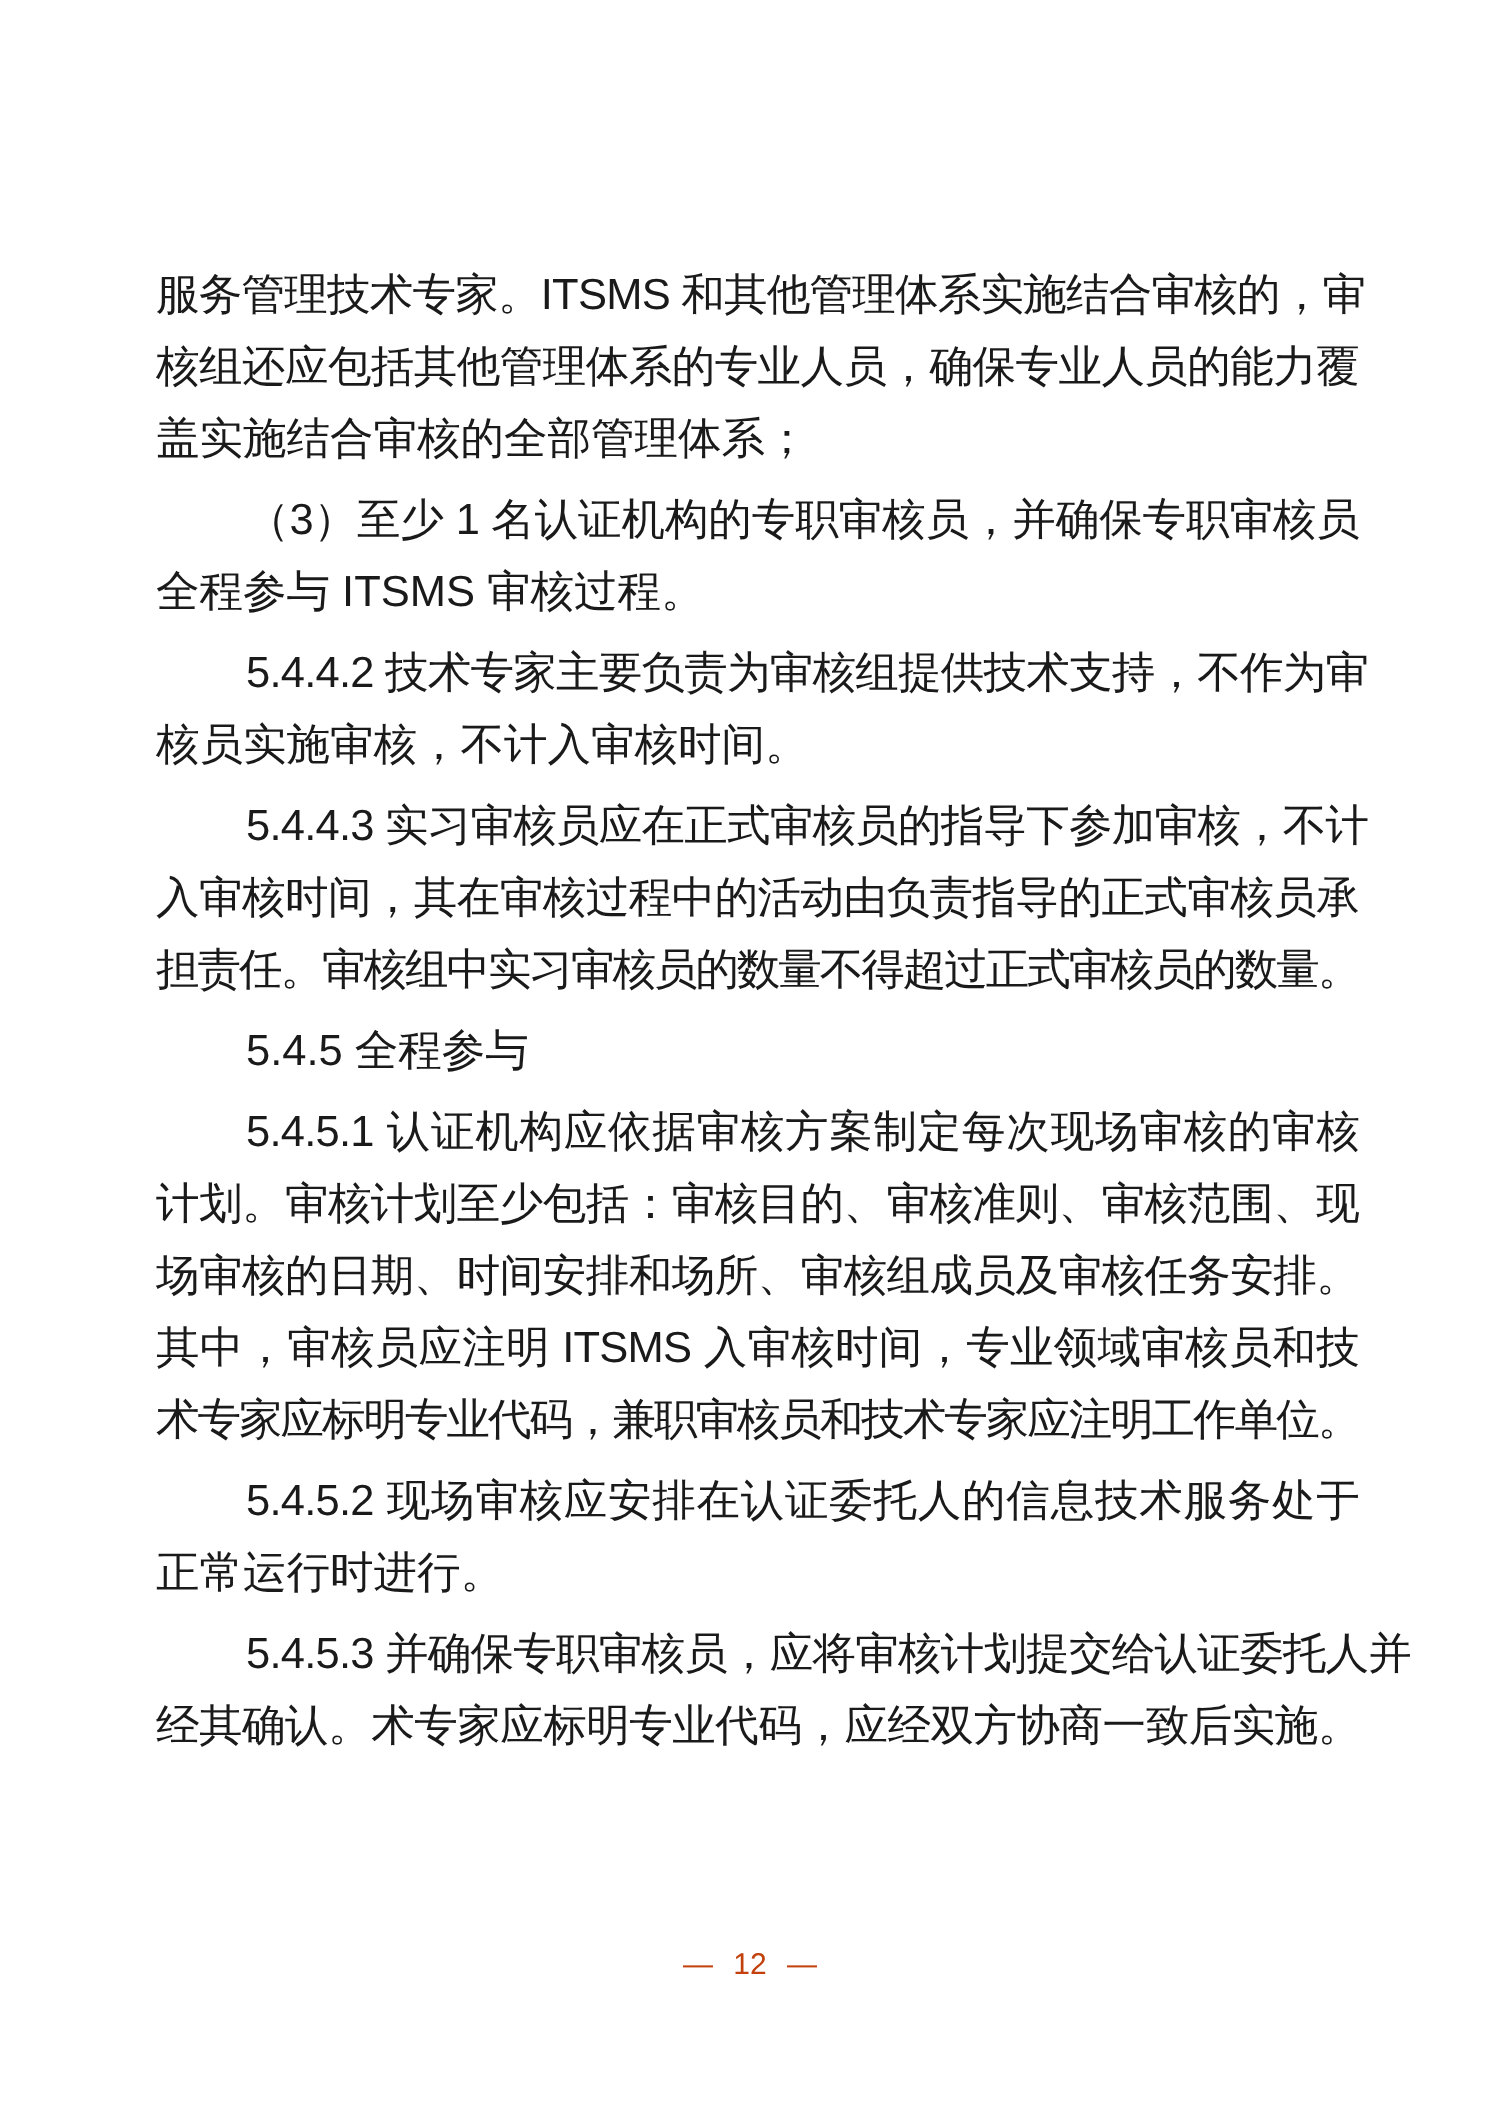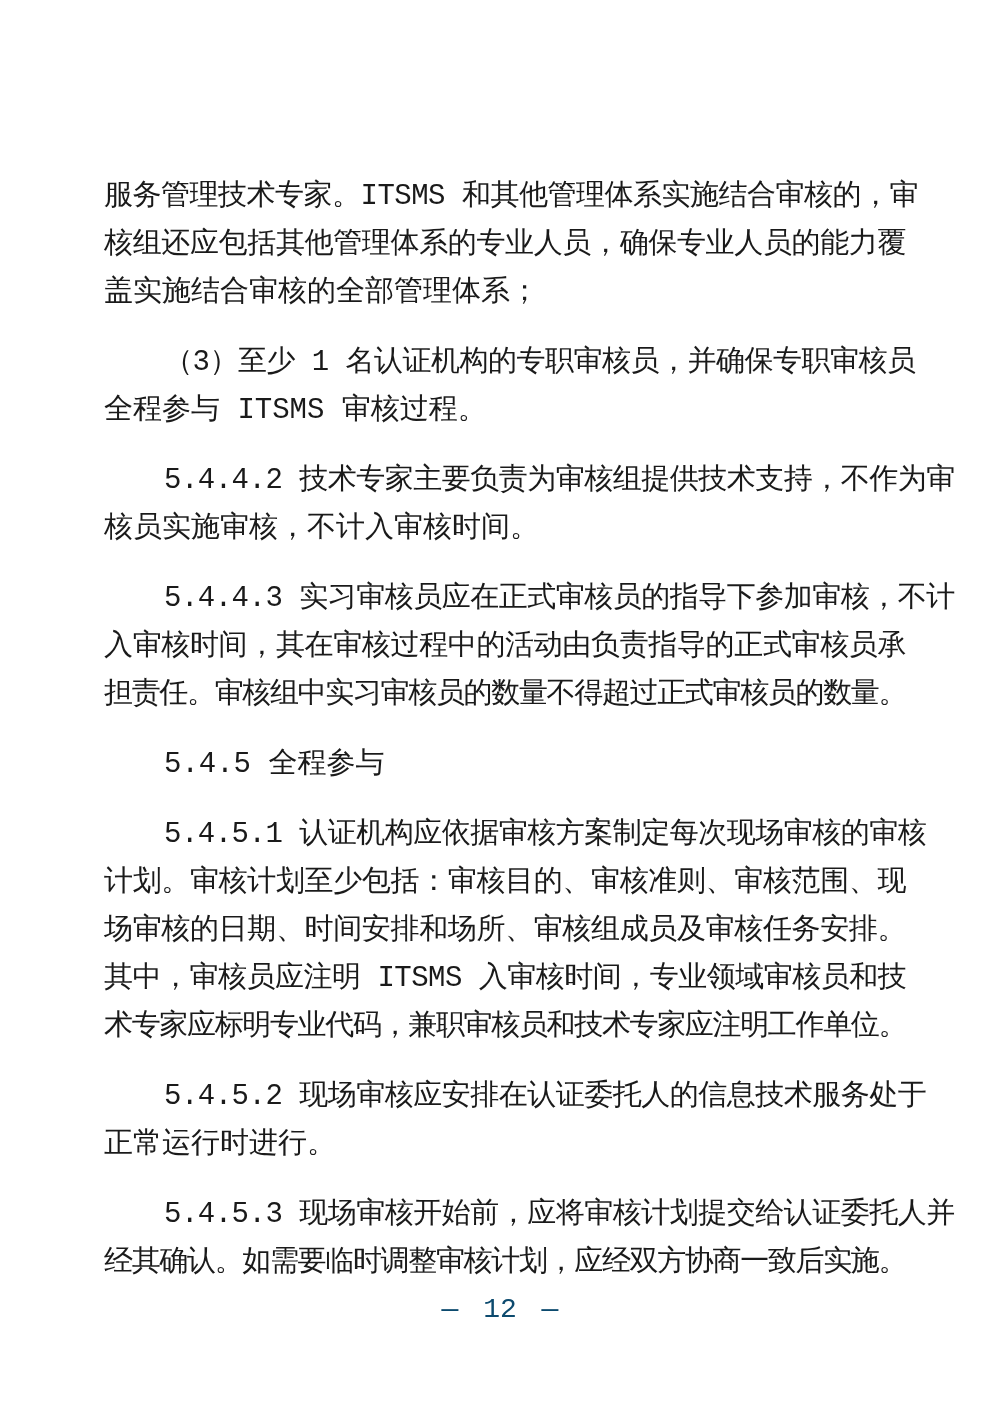--- a/index.html
+++ b/index.html
@@ -8,32 +8,32 @@
     width: 1000px;
     height: 1414px;
     overflow: hidden;
     background: #ffffff;
   }
   .page {
     position: relative;
     width: 816px;
     height: 1414px;
     background: #ffffff;
-    font-family: Liberation Mono, monospace;
+    font-family: Liberation Sans, sans-serif;
     color: #1a1a1a;
   }
   .content {
     position: absolute;
     left: 104px;
     top: 173px;
     width: 802px;
     font-size: 29px;
   }
   .para { margin: 0; }
-  .para + .para { margin-top: 22px; }
+  .para + .para { margin-top: 6px; }
   .line {
     height: 48px;
     line-height: 48px;
     white-space: nowrap;
     text-align: justify;
   }
   .line.j {
     text-align-last: justify;
     letter-spacing: -0.5px;
   }
@@ -42,24 +42,24 @@
   }
   .line.indent {
     text-indent: 60px;
   }
   .footer {
     position: absolute;
     left: 0;
     top: 1295px;
     width: 1000px;
     text-align: center;
-    font-size: 28px;
+    font-size: 20px;
     line-height: 30px;
     word-spacing: 8px;
-    color: #0c4a6e;
+    color: #c2410c;
   }
 </style>
 </head>
 <body>
 
 <div class="page">
   <div class="content" id="document-body">
       <div class="para">
         <div class="line j">服务管理技术专家。ITSMS 和其他管理体系实施结合审核的，审</div>
         <div class="line j">核组还应包括其他管理体系的专业人员，确保专业人员的能力覆</div>
@@ -86,20 +86,20 @@
         <div class="line j">计划。审核计划至少包括：审核目的、审核准则、审核范围、现</div>
         <div class="line j">场审核的日期、时间安排和场所、审核组成员及审核任务安排。</div>
         <div class="line j">其中，审核员应注明 ITSMS 入审核时间，专业领域审核员和技</div>
         <div class="line j tight">术专家应标明专业代码，兼职审核员和技术专家应注明工作单位。</div>
       </div>
       <div class="para">
         <div class="line j indent">5.4.5.2 现场审核应安排在认证委托人的信息技术服务处于</div>
         <div class="line">正常运行时进行。</div>
       </div>
       <div class="para">
-        <div class="line j indent">5.4.5.3 现场审核开始前，应将审核计划提交给认证委托人并</div>
-        <div class="line j tight">经其确认。如需要临时调整审核计划，应经双方协商一致后实施。</div>
+        <div class="line j indent">5.4.5.3 并确保专职审核员，应将审核计划提交给认证委托人并</div>
+        <div class="line j tight">经其确认。术专家应标明专业代码，应经双方协商一致后实施。</div>
       </div>
     </div>
   <div class="footer">
     <span>— 12 —</span>
   </div>
 </div>
 
 </body></html>

